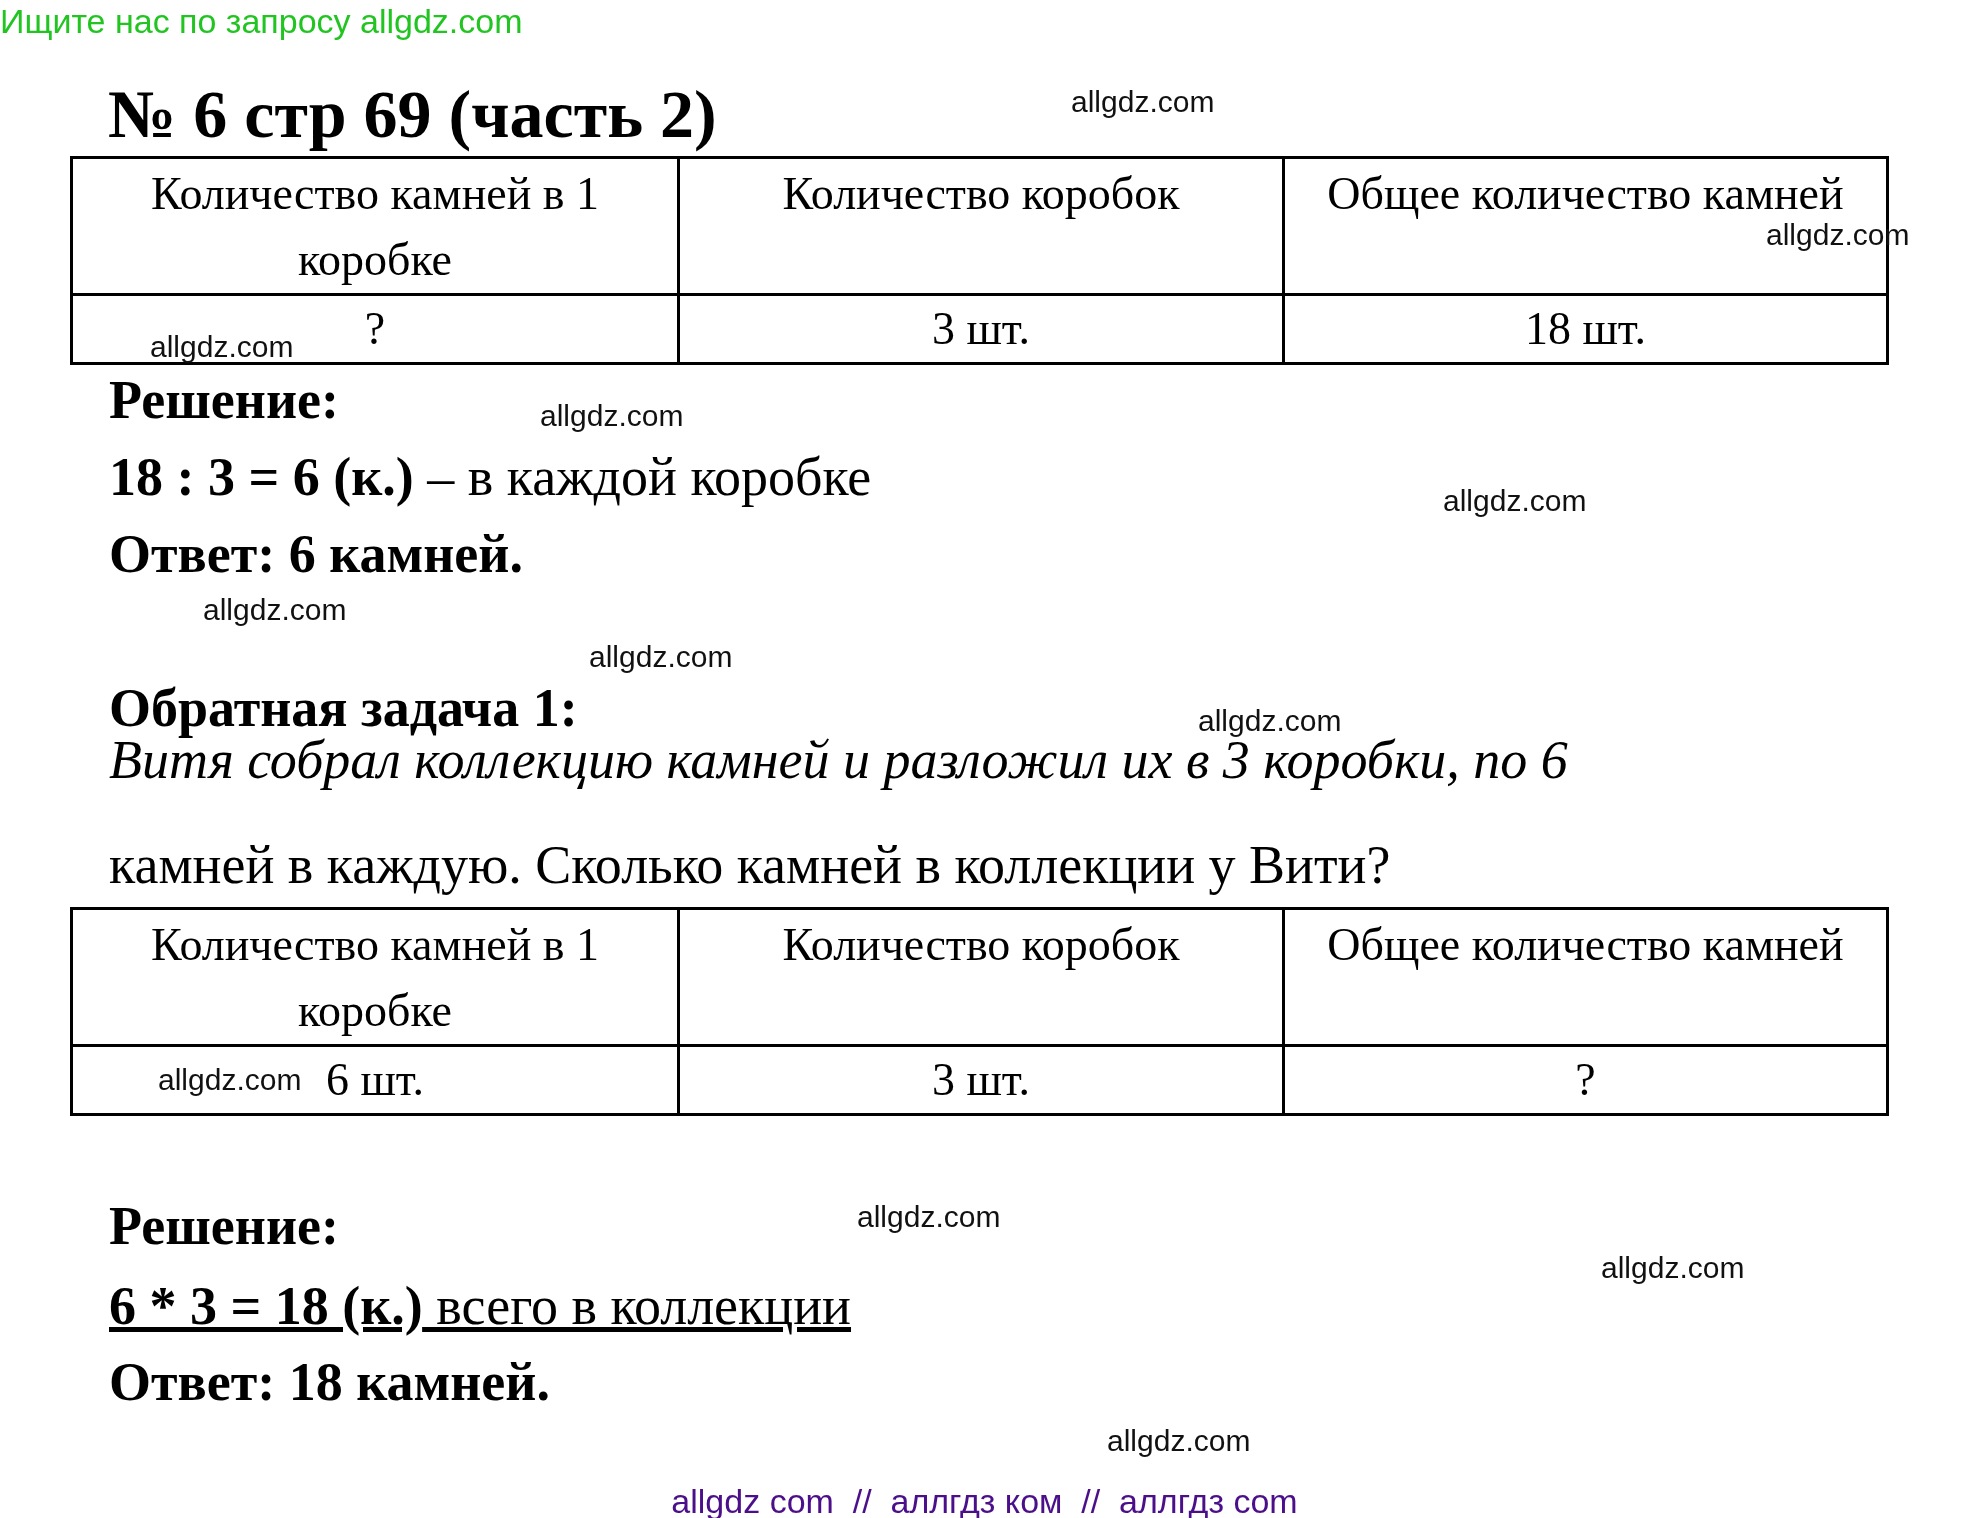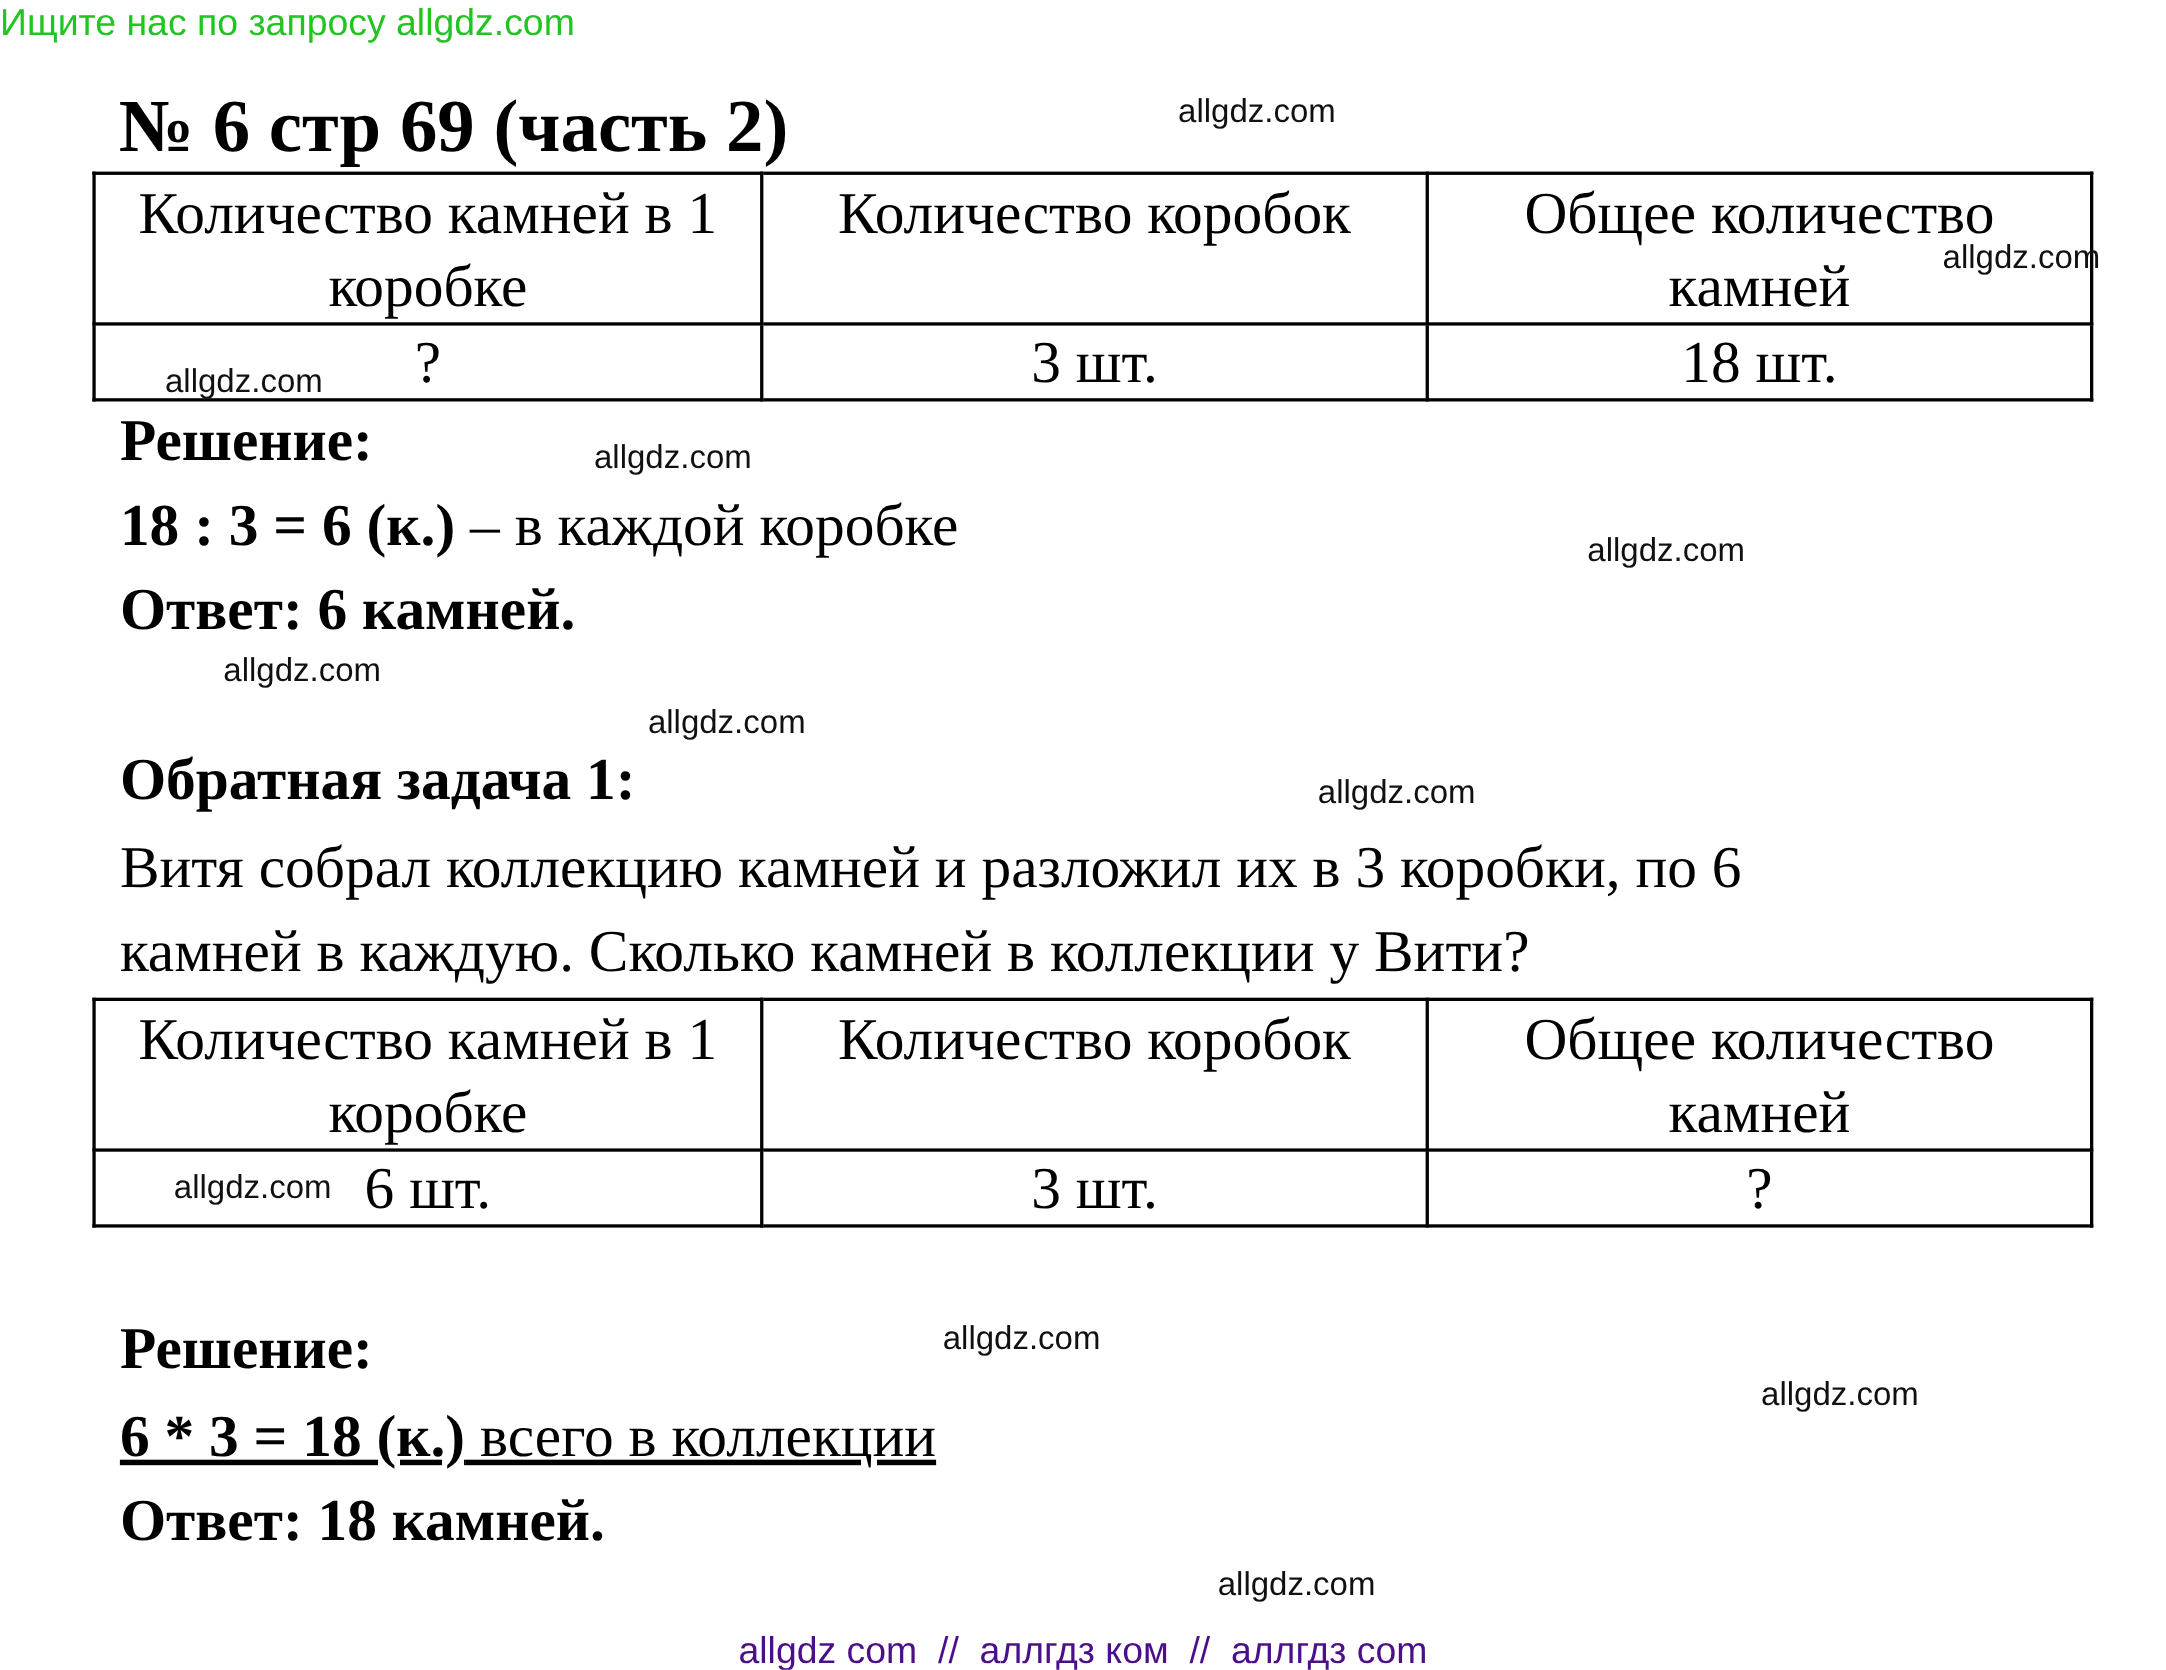--- a/index.html
+++ b/index.html
@@ -39,26 +39,26 @@
       left: 108px;
       top: 82px;
       font-family: "Liberation Serif", serif;
       font-weight: bold;
       font-size: 68px;
       line-height: 64px;
       white-space: nowrap;
     }
     table.grid {
       position: absolute;
-      left: 84px;
+      left: 70px;
       width: 1816px;
       border-collapse: collapse;
       table-layout: fixed;
       font-family: "Liberation Serif", serif;
-      font-size: 54px;
+      font-size: 46px;
     }
     table.grid td {
       border: 3px solid #000;
       text-align: center;
       vertical-align: top;
       padding: 0 8px;
       line-height: 66px;
     }
     table.grid tr.head td { height: 131px; padding-top: 2px; }
     table.grid tr.vals td { height: 66px; line-height: 66px; }
@@ -108,21 +108,21 @@
     <td>18 шт.</td>
   </tr>
 </tbody>
   </table>
 
 <div class="line bold" style="top:368px;">Решение:</div>
 <div class="line" style="top:445px;"><span class="bold">18 : 3 = 6 (к.)</span><span> – в каждой коробке</span></div>
 <div class="line bold" style="top:522px;text-align:right;">Ответ: 6 камней.</div>
 
 <div class="line bold" style="top:676px;">Обратная задача 1:</div>
-<div class="line" style="top:756px;">Витя собрал коллекцию камней и разложил их в 3 коробки, по 6</div>
+<div class="line" style="top:728px;font-style:italic;">Витя собрал коллекцию камней и разложил их в 3 коробки, по 6</div>
 <div class="line" style="top:833px;">камней в каждую. Сколько камней в коллекции у Вити?</div>
 
 <table class="grid" style="top:907px;">
   <colgroup>
       <col style="width:607px">
       <col style="width:605px">
       <col style="width:604px">
     </colgroup>
   <tbody>
       <tr class="head">

